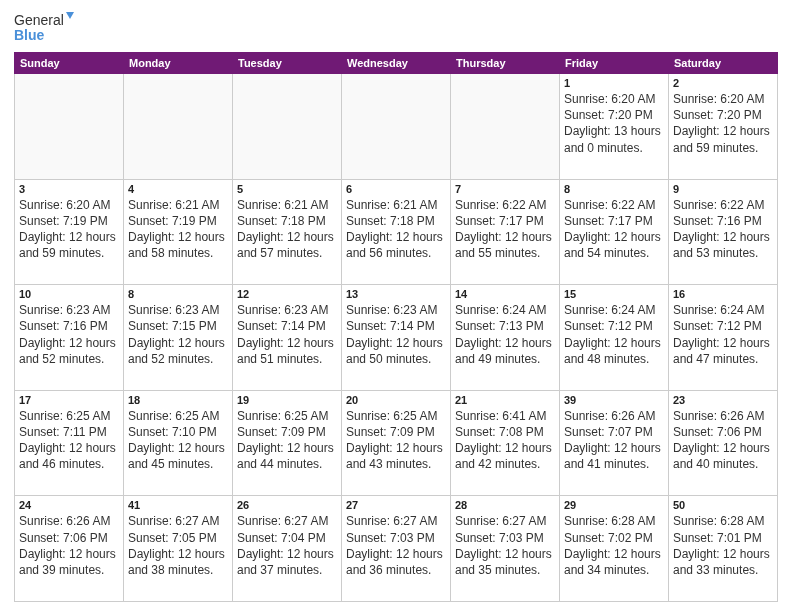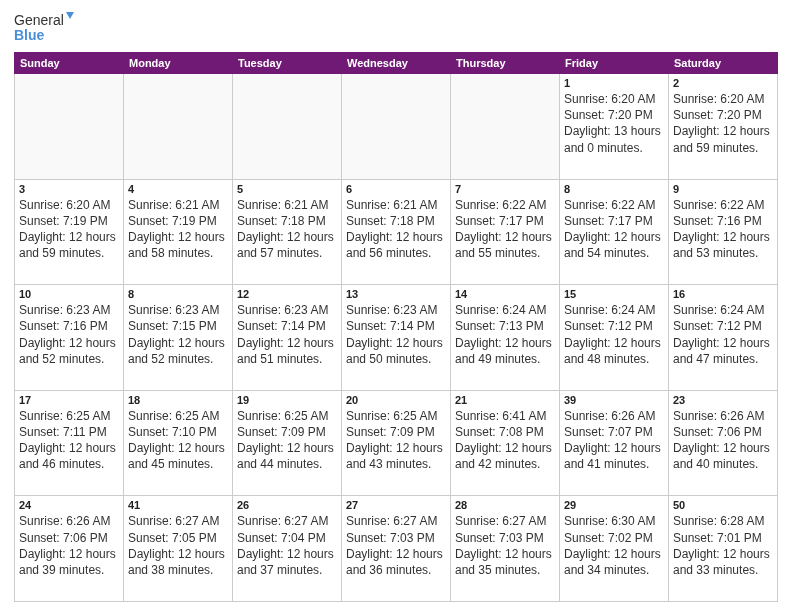--- a/index.html
+++ b/index.html
@@ -320,21 +320,21 @@
           </td>
           <td>
             <span class="day-number">28</span>
             <div class="day-info">Sunrise: 6:27 AM
 Sunset: 7:03 PM
 Daylight: 12 hours
 and 35 minutes.</div>
           </td>
           <td>
             <span class="day-number">29</span>
-            <div class="day-info">Sunrise: 6:30 AM
+            <div class="day-info">Sunrise: 6:28 AM
 Sunset: 7:02 PM
 Daylight: 12 hours
 and 34 minutes.</div>
           </td>
           <td>
             <span class="day-number">50</span>
             <div class="day-info">Sunrise: 6:28 AM
 Sunset: 7:01 PM
 Daylight: 12 hours
 and 33 minutes.</div>

